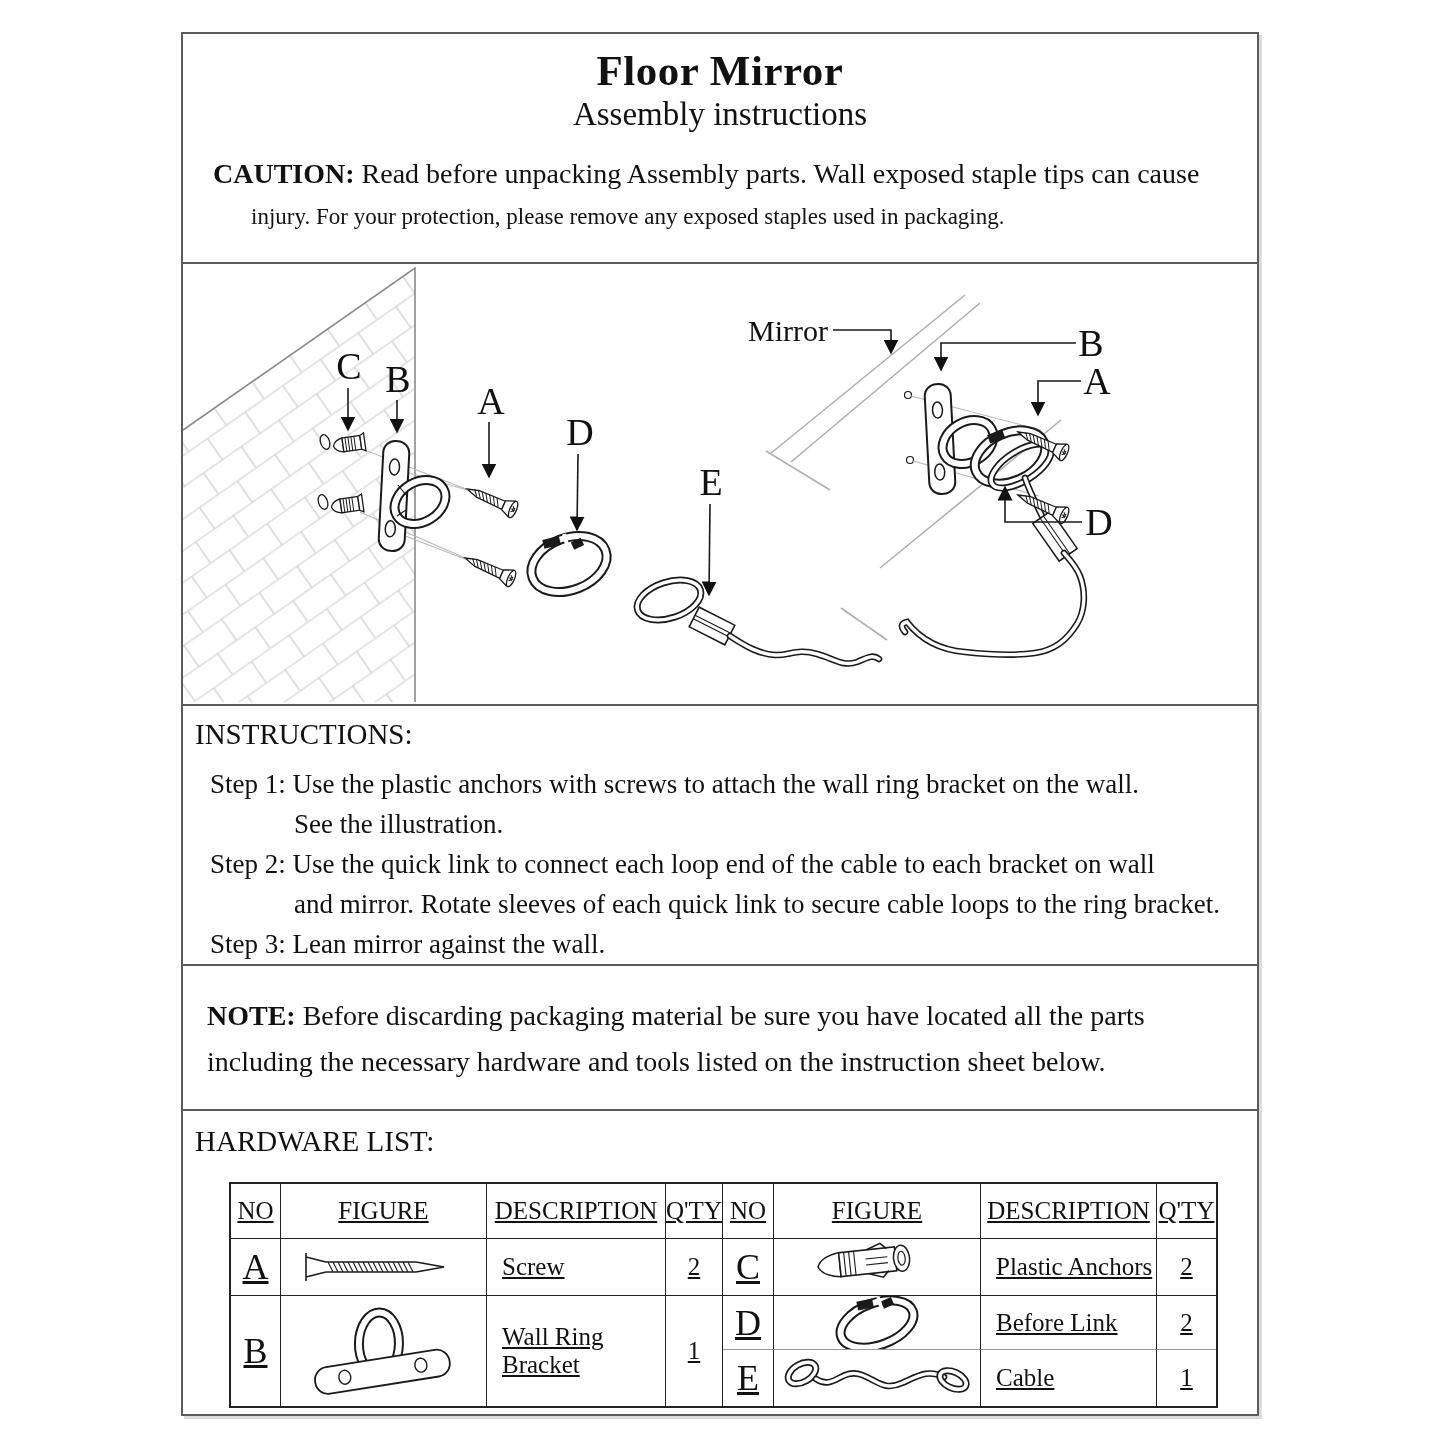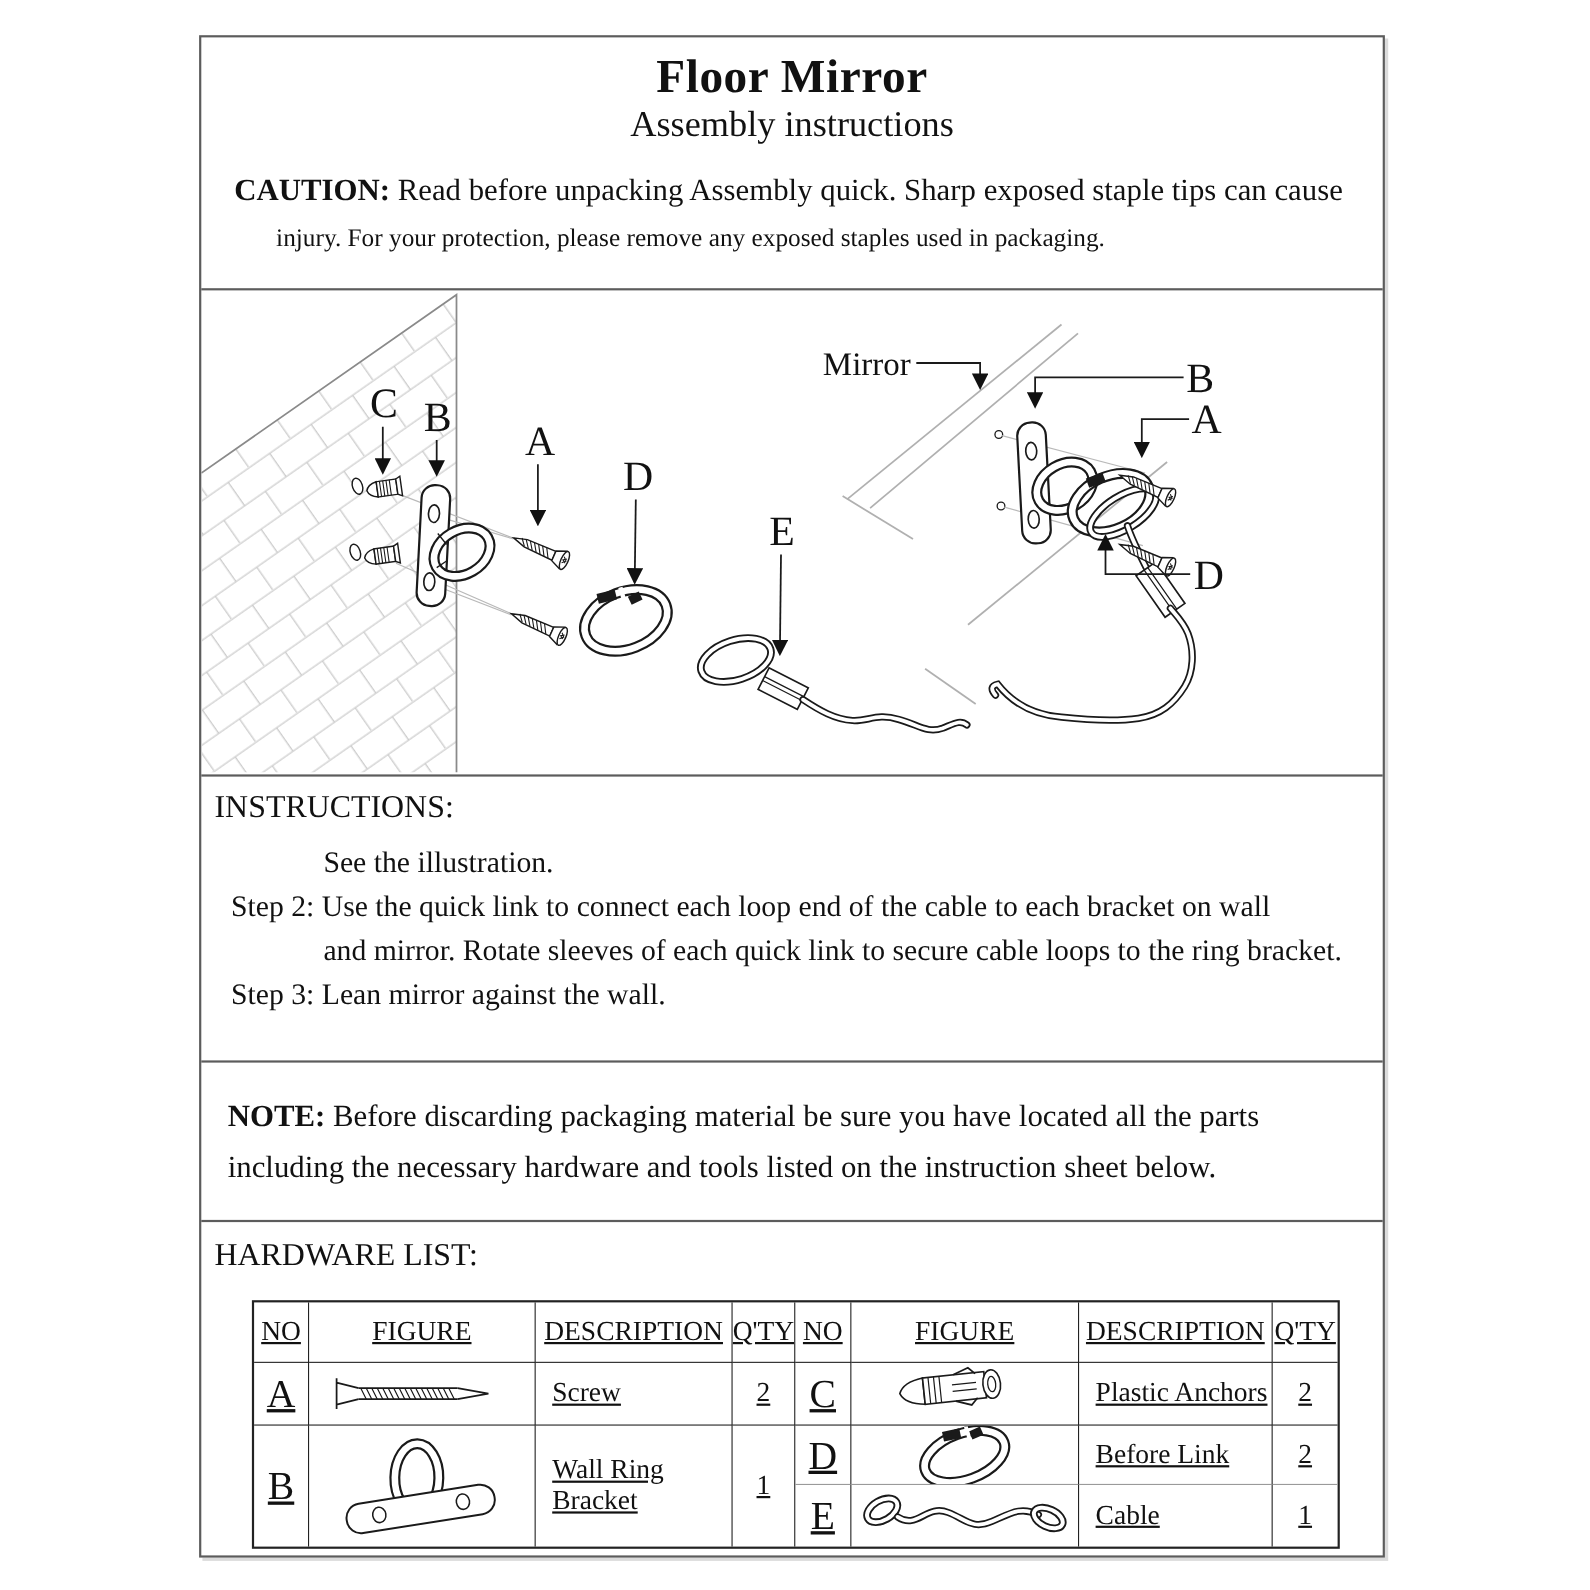--- a/index.html
+++ b/index.html
@@ -58,21 +58,21 @@
 <body>
 
 <div class="page">
   <div class="sheet">
 
     <div class="sec sec-title">
       <div class="doc-title">Floor Mirror</div>
       <div class="doc-subtitle">Assembly instructions</div>
       <div class="caution-l1">
         <b class="inline-label">CAUTION:</b>
-        <span>Read before unpacking Assembly quick. Sharp exposed staple tips can cause</span>
+        <span>Read before unpacking Assembly parts. Wall exposed staple tips can cause</span>
       </div>
       <div class="caution-l2">injury. For your protection, please remove any exposed staples used in packaging.</div>
     </div>
 
     <div class="sec sec-diagram">
       <svg class="figsvg" width="1074" height="440" viewBox="0 0 1074 440">
         <defs>
           <pattern id="brick" width="46" height="52" patternUnits="userSpaceOnUse" patternTransform="rotate(-35)">
             <path d="M0,1H46 M0,27H46 M12,1V27 M35,27V52" stroke="#cbcbcb" stroke-width="1.2" fill="none"></path>
           </pattern>
@@ -215,20 +215,21 @@
           <polyline class="ln" points="898,117 855,117 855,150" marker-end="url(#arw)"></polyline>
           <text x="916" y="271" text-anchor="middle">D</text>
           <polyline class="ln" points="899,258 822,258 822,224" marker-end="url(#arw)"></polyline>
         </g>
       </svg>
     </div>
 
     <div class="sec sec-instructions">
       <div class="blk-heading ins-heading">INSTRUCTIONS:</div>
       <div class="ins-lines">
+        <div class="ins-line step">Step 1: Use the plastic anchors with screws to attach the wall ring bracket on the wall.</div>
         <div class="ins-line cont">See the illustration.</div>
         <div class="ins-line step">Step 2: Use the quick link to connect each loop end of the cable to each bracket on wall</div>
         <div class="ins-line cont">and mirror. Rotate sleeves of each quick link to secure cable loops to the ring bracket.</div>
         <div class="ins-line step">Step 3: Lean mirror against the wall.</div>
       </div>
     </div>
 
     <div class="sec sec-note">
       <div class="note-l1">
         <b class="inline-label">NOTE:</b>

